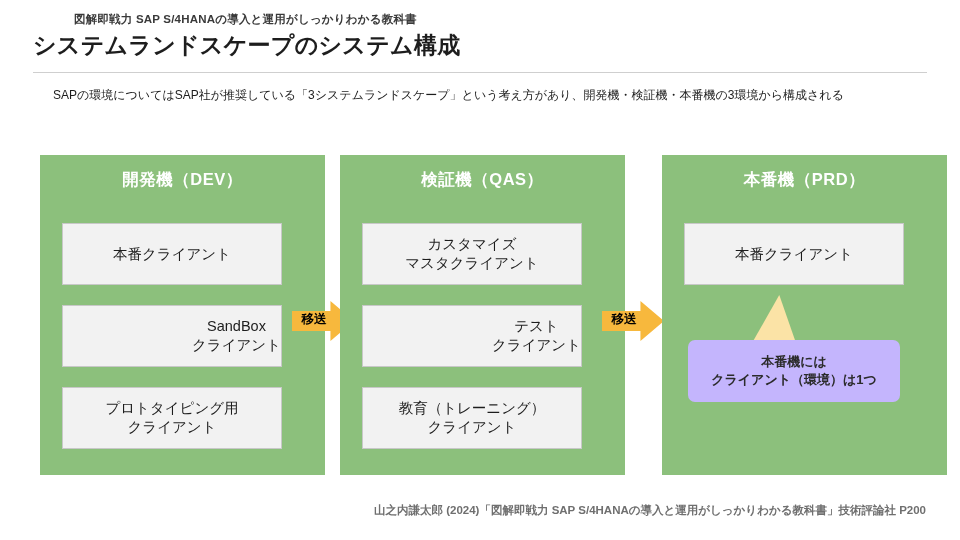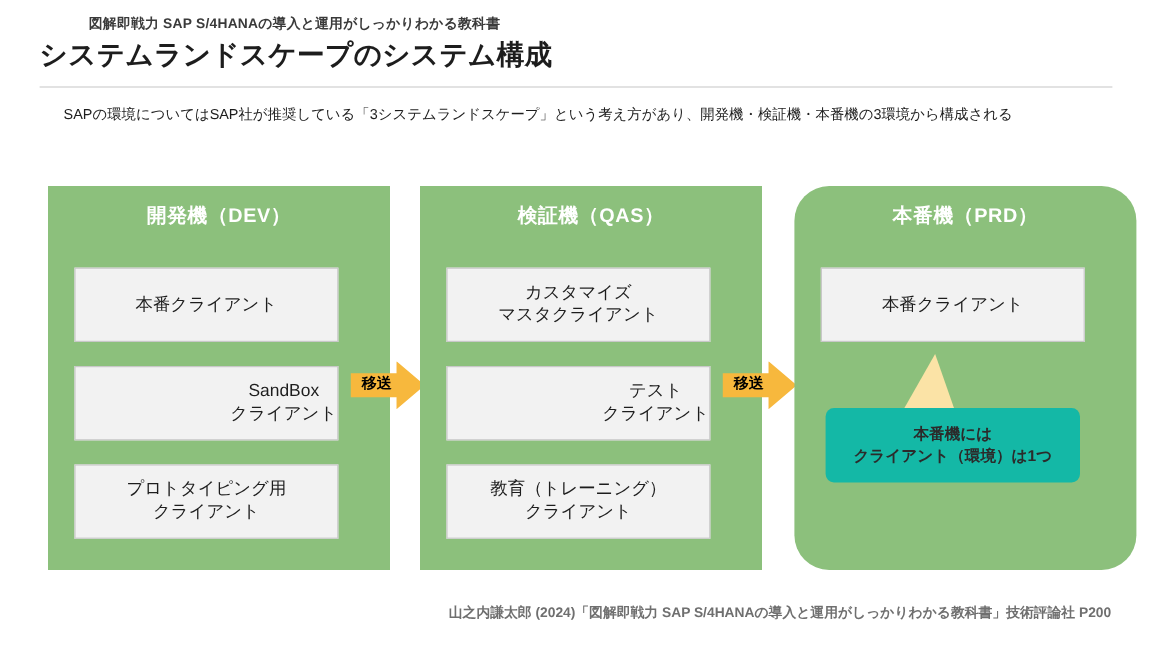--- a/index.html
+++ b/index.html
@@ -73,22 +73,22 @@
 
   .env-box {
     position: absolute;
     top: 0;
     width: 285px;
     height: 320px;
     background: #8cc07c;
     box-sizing: border-box;
   }
   .env-box.dev  { left: 40px; }
-  .env-box.qas  { left: 350px; padding-left: 45px; }
-  .env-box.prd  { left: 662px; border-radius: 29px; }
+  .env-box.qas  { left: 340px; padding-left: 45px; }
+  .env-box.prd  { left: 662px; }
 
   .env-title {
     position: absolute;
     top: 14px;
     left: 0;
     width: 100%;
     text-align: center;
     font-size: 16.5px;
     font-weight: bold;
     color: #ffffff;
@@ -147,21 +147,21 @@
     color: #000000;
   }
 
   
   .callout {
     position: absolute;
     left: 688px;
     top: 185px;
     width: 212px;
     height: 62px;
-    background: #14b8a6;
+    background: #c4b5fd;
     border-radius: 7px;
     display: flex;
     align-items: center;
     justify-content: center;
     text-align: center;
     font-size: 13px;
     line-height: 1.35;
     font-weight: bold;
     color: #2b2b2b;
   }

